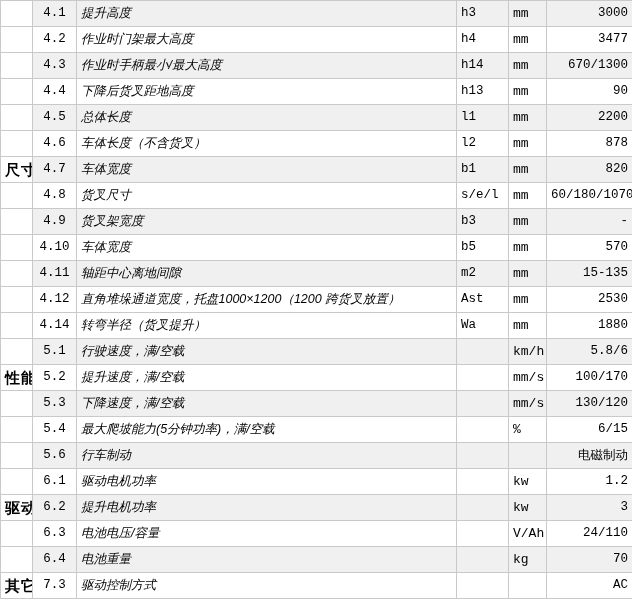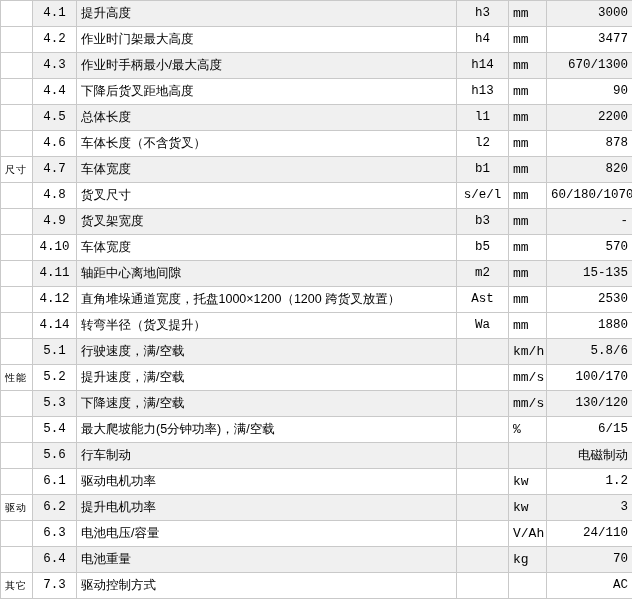--- a/index.html
+++ b/index.html
@@ -26,34 +26,35 @@
     border:1px solid #c9c9c9;
     padding:2px 4px;
     height:21px;
     line-height:17px;
     vertical-align:middle;
     white-space:nowrap;
     overflow:hidden;
   }
   td.group{
     border-left:none;
-    font-size:10px;
+    font-size:15px;
     letter-spacing:1px;
+    font-weight:bold;
   }
   td.num{
     text-align:center;
     font-family:"Liberation Mono","DejaVu Sans Mono",monospace;
     font-size:12.5px;
   }
   td.name{
     text-align:left;
     padding-left:8px;
+    font-style:italic;
   }
   td.sym{
-    text-align:center;
     font-family:"Liberation Mono","DejaVu Sans Mono",monospace;
     font-size:12.5px;
   }
   td.unit{
     text-align:left;
     font-family:"Liberation Mono","DejaVu Sans Mono",monospace;
     font-size:13px;
   }
   td.val{
     text-align:right;

